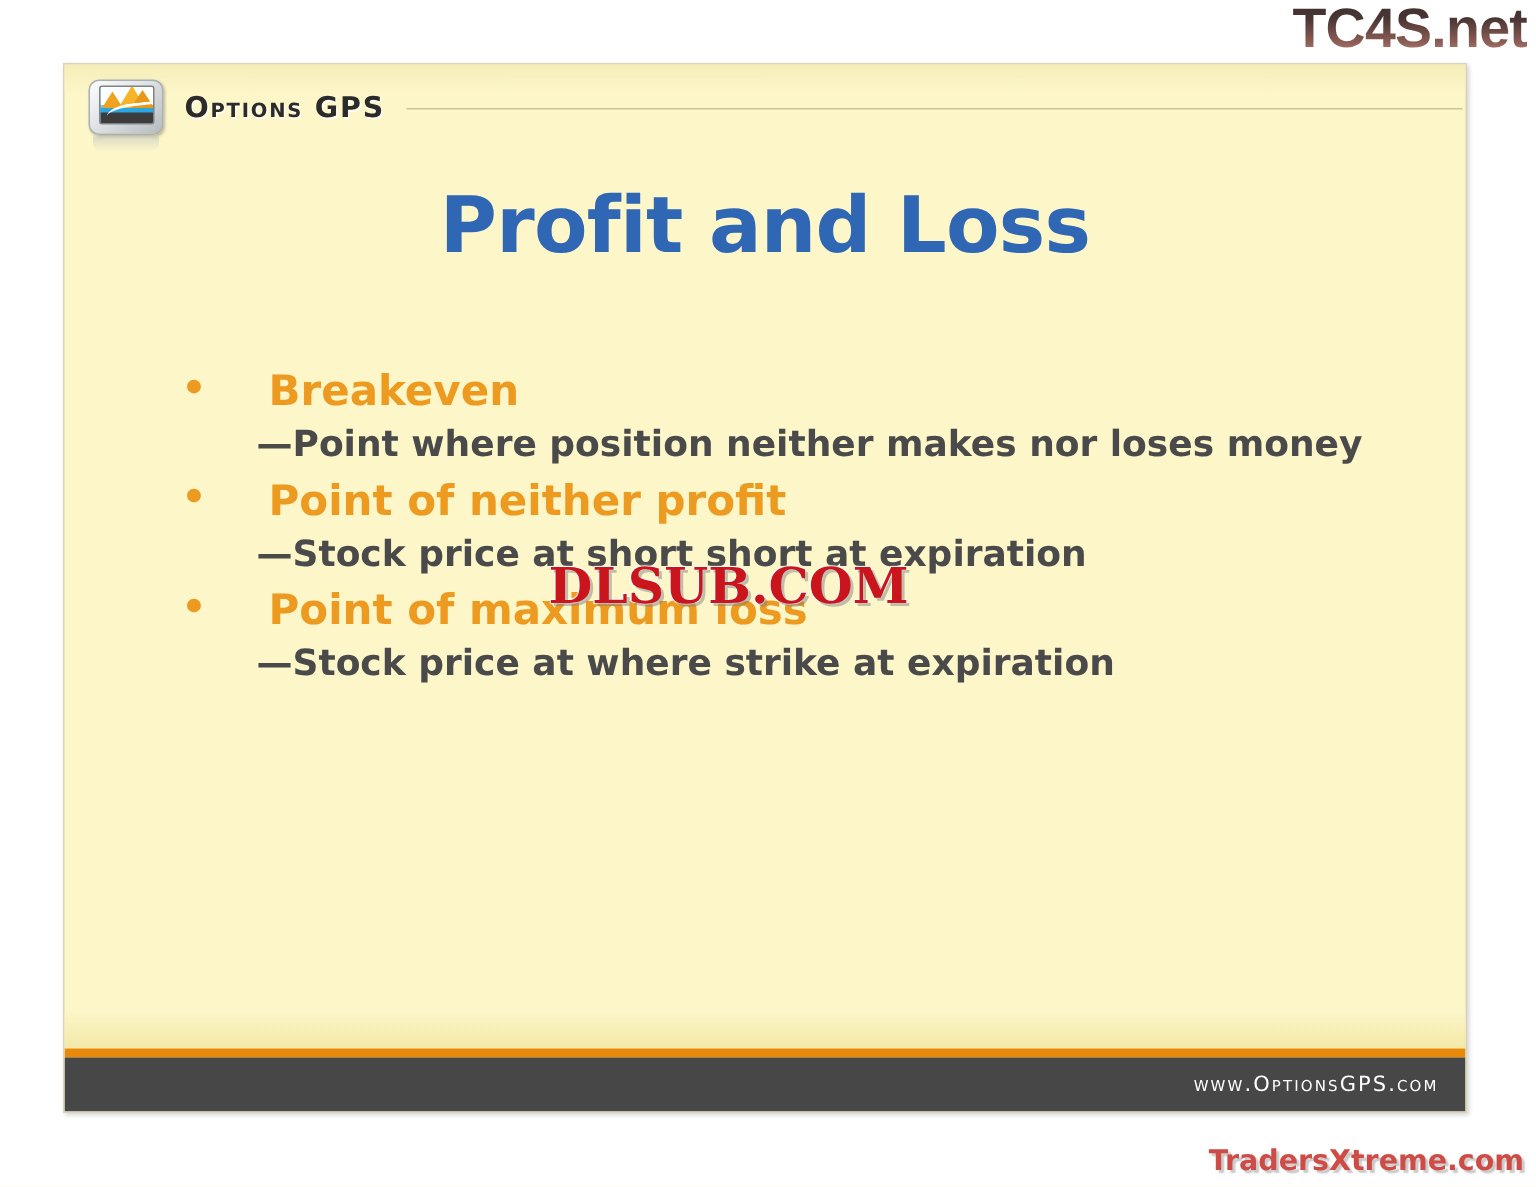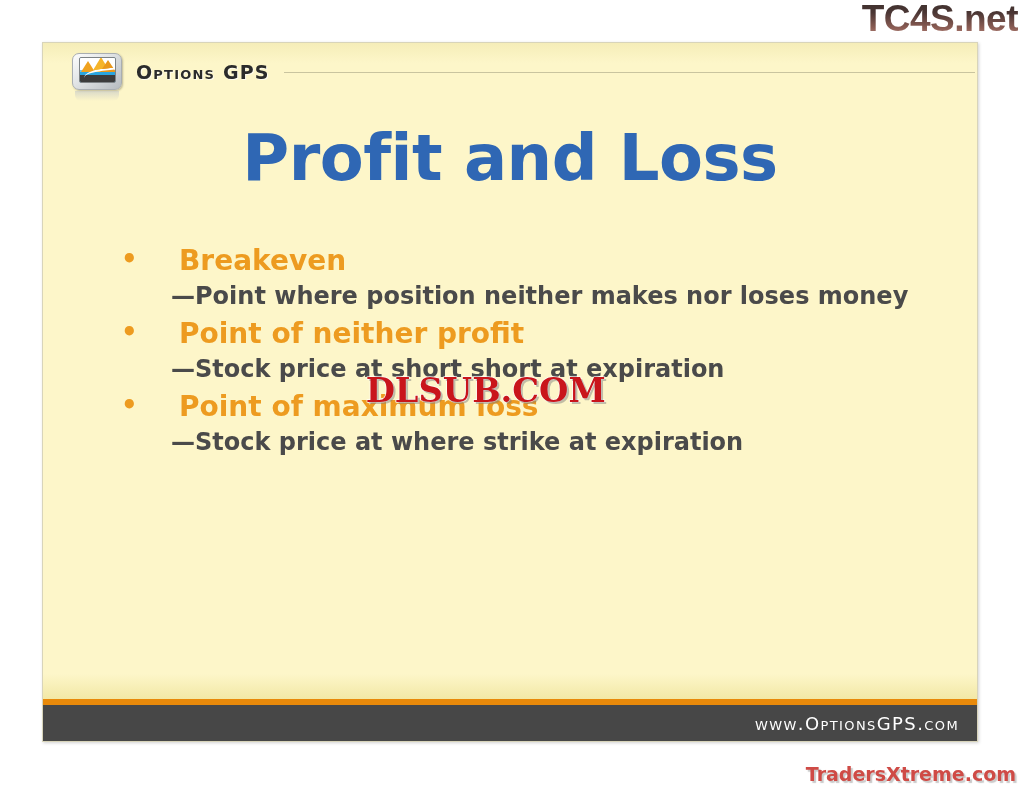--- a/index.html
+++ b/index.html
@@ -52,21 +52,21 @@
     background: linear-gradient(180deg, #f5edb8 0%, #fdf6c9 100%);
   }
 
   
   .header {
     position: absolute;
     left: 0; top: 0; right: 0;
     height: 58px;
     display: flex;
     align-items: center;
-    padding-left: 29px;
+    padding-left: 16px;
     box-sizing: border-box;
   }
   .gps-logo-icon {
     width: 52px;
     height: 40px;
     position: relative;
     flex: 0 0 auto;
     margin-right: 12px;
   }
   .gps-body {
@@ -147,21 +147,21 @@
   }
 
   
   .slide-title {
     position: absolute;
     left: 0; right: 0;
     top: 78px;
     text-align: center;
     font-family: "DejaVu Sans", sans-serif;
     font-weight: bold;
-    font-size: 64px;
+    font-size: 52px;
     color: #2f67b4;
     letter-spacing: -0.5px;
   }
 
   
   .body-area {
     position: absolute;
     left: 78px;
     top: 200px;
     right: 30px;
@@ -249,21 +249,21 @@
     height: 36px;
     background: #474747;
     display: flex;
     align-items: center;
     justify-content: flex-end;
     padding-right: 18px;
     box-sizing: border-box;
   }
   .footer-url {
     font-family: "DejaVu Sans", sans-serif;
-    font-size: 18px;
+    font-size: 14px;
     font-weight: normal;
     letter-spacing: 1.4px;
     color: #ffffff;
     font-variant: small-caps;
   }
 
   
   .tx-watermark {
     position: absolute;
     right: 8px;

